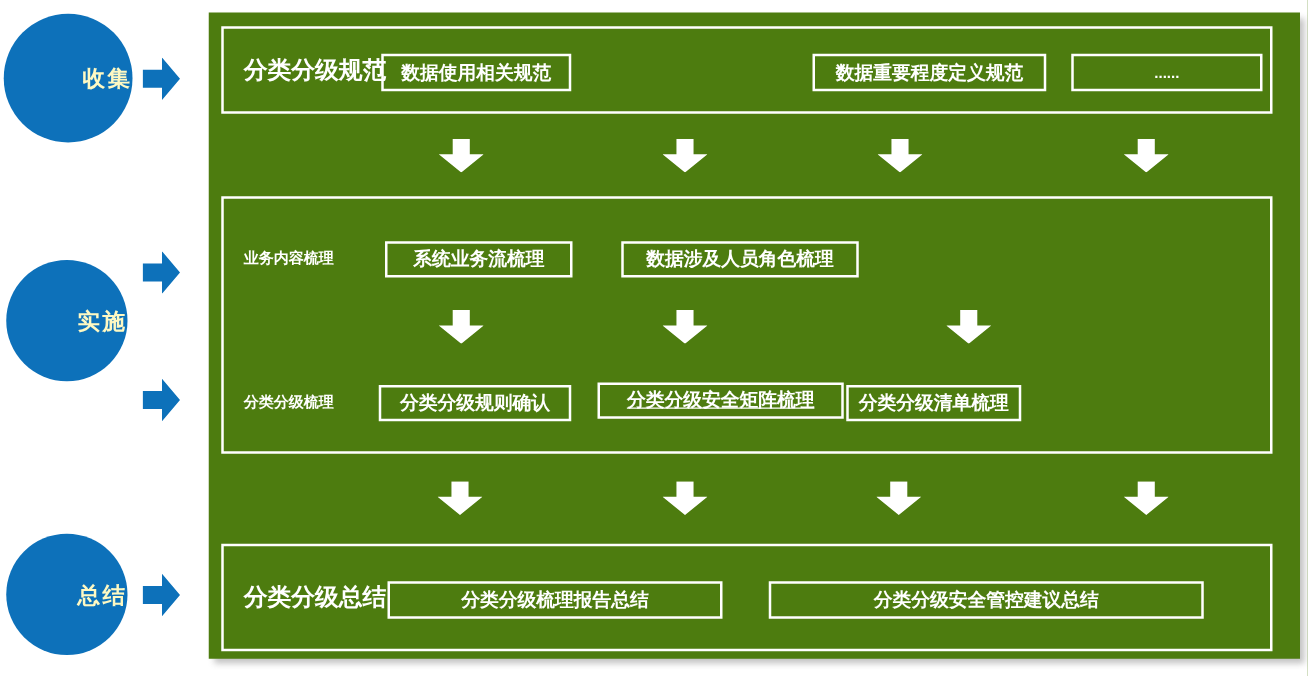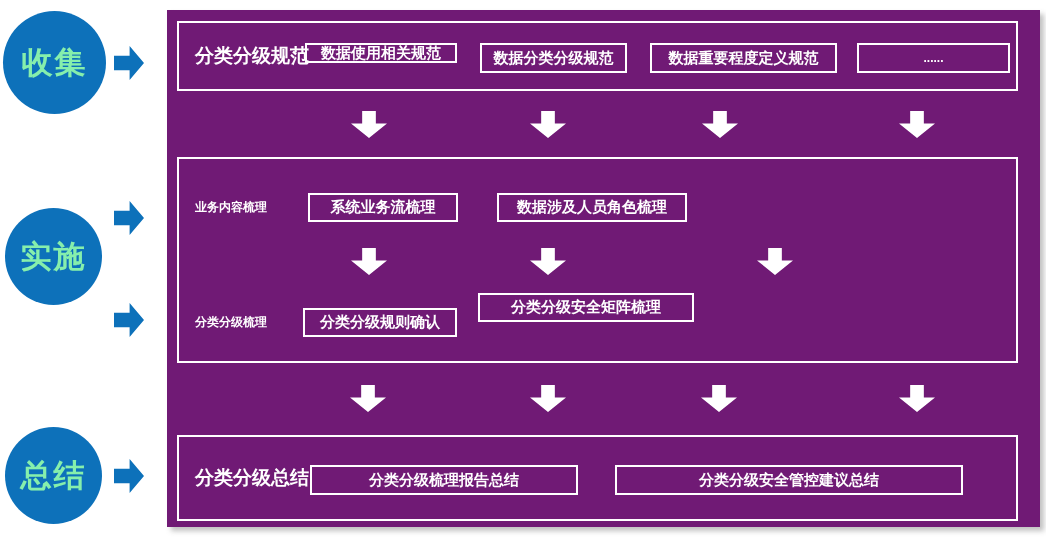--- a/index.html
+++ b/index.html
@@ -8,42 +8,42 @@
     background: #ffffff;
     width: 1046px;
     height: 541px;
     overflow: hidden;
     font-family: "Liberation Sans", "DejaVu Sans", sans-serif;
   }
   .circle {
     position: absolute;
     border-radius: 50%;
     background: #0d71ba;
-    color: #86efac;
+    color: #fef9c3;
     font-weight: 700;
     display: flex;
     align-items: center;
-    justify-content: center;
-    font-size: 31px;
+    justify-content: flex-end;
+    font-size: 18px;
     letter-spacing: 2px;
   }
   .rarrow {
     position: absolute;
     width: 30px;
     height: 34px;
     background: #0d71ba;
     clip-path: polygon(0 29%, 52% 29%, 52% 0, 100% 50%, 52% 100%, 52% 71%, 0 71%);
   }
   .panel {
     position: absolute;
     left: 167px;
     top: 10px;
     width: 873px;
     height: 517px;
-    background: #701a75;
+    background: #4d7c0f;
     box-shadow: 4px 4px 5px rgba(120,120,120,0.45);
   }
   .section {
     position: absolute;
     border: 2px solid #ffffff;
     box-sizing: border-box;
   }
   .section-title {
     position: absolute;
     left: 16px;
@@ -99,22 +99,21 @@
 
 <div class="rarrow" style="left:114px; top:46px;"></div>
 <div class="rarrow" style="left:114px; top:201px;"></div>
 <div class="rarrow" style="left:114px; top:303px;"></div>
 <div class="rarrow" style="left:114px; top:459px;"></div>
 
 <div class="panel">
 
   <div class="section" style="left:10px; top:11px; width:841px; height:70px;">
     <div class="section-title">分类分级规范</div>
-    <div class="pbox" style="left:126px; top:20px; width:152px; height:20px;">数据使用相关规范</div>
-    <div class="pbox" style="left:301px; top:20px; width:147px; height:30px;">数据分类分级规范</div>
+    <div class="pbox" style="left:126px; top:20px; width:152px; height:30px;">数据使用相关规范</div>
     <div class="pbox" style="left:471px; top:20px; width:187px; height:30px;">数据重要程度定义规范</div>
     <div class="pbox" style="left:678px; top:20px; width:153px; height:30px; font-size:12px;">......</div>
   </div>
 
   <div class="darrow" style="left:184px; top:101px;"></div>
   <div class="darrow" style="left:363px; top:101px;"></div>
   <div class="darrow" style="left:535px; top:101px;"></div>
   <div class="darrow" style="left:732px; top:101px;"></div>
 
   <div class="section" style="left:10px; top:147px; width:841px; height:206px;">
@@ -122,21 +121,22 @@
     <div class="row-title" style="top:48px;">业务内容梳理</div>
     <div class="pbox" style="left:129px; top:34px; width:150px; height:29px;">系统业务流梳理</div>
     <div class="pbox" style="left:318px; top:34px; width:190px; height:29px;">数据涉及人员角色梳理</div>
 
     <div class="darrow" style="left:172px; top:89px;"></div>
     <div class="darrow" style="left:351px; top:89px;"></div>
     <div class="darrow" style="left:578px; top:89px;"></div>
 
     <div class="row-title" style="top:163px;">分类分级梳理</div>
     <div class="pbox" style="left:124px; top:149px; width:154px; height:29px;">分类分级规则确认</div>
-    <div class="pbox" style="left:299px; top:134px; width:216px; height:29px;">分类分级安全矩阵梳理</div>
+    <div class="pbox" style="left:299px; top:147px; width:197px; height:29px;text-decoration:underline;">分类分级安全矩阵梳理</div>
+    <div class="pbox" style="left:498px; top:149px; width:140px; height:29px;">分类分级清单梳理</div>
   </div>
 
   <div class="darrow" style="left:183px; top:375px;"></div>
   <div class="darrow" style="left:363px; top:375px;"></div>
   <div class="darrow" style="left:534px; top:375px;"></div>
   <div class="darrow" style="left:732px; top:375px;"></div>
 
   <div class="section" style="left:10px; top:425px; width:841px; height:86px;">
     <div class="section-title">分类分级总结</div>
     <div class="pbox" style="left:131px; top:28px; width:268px; height:30px;">分类分级梳理报告总结</div>

